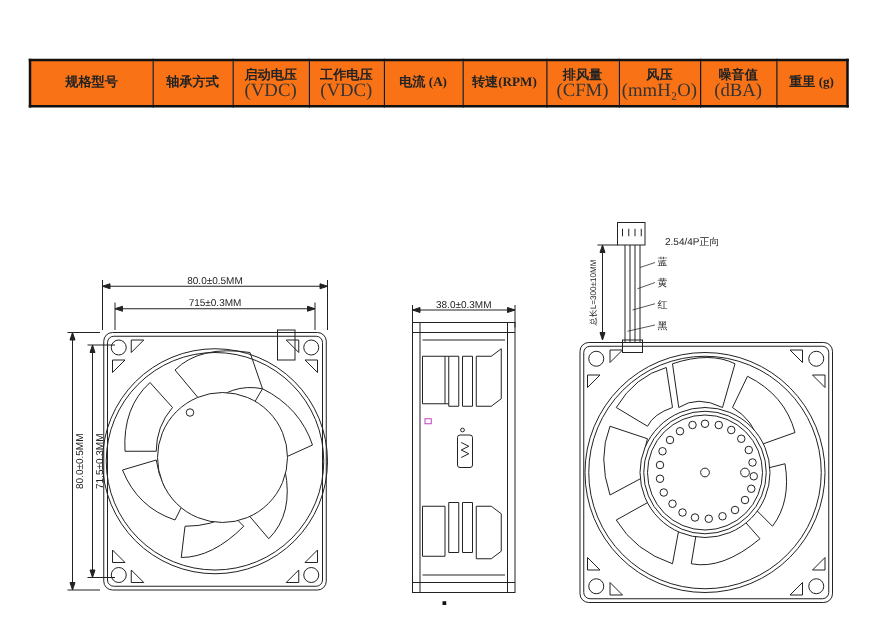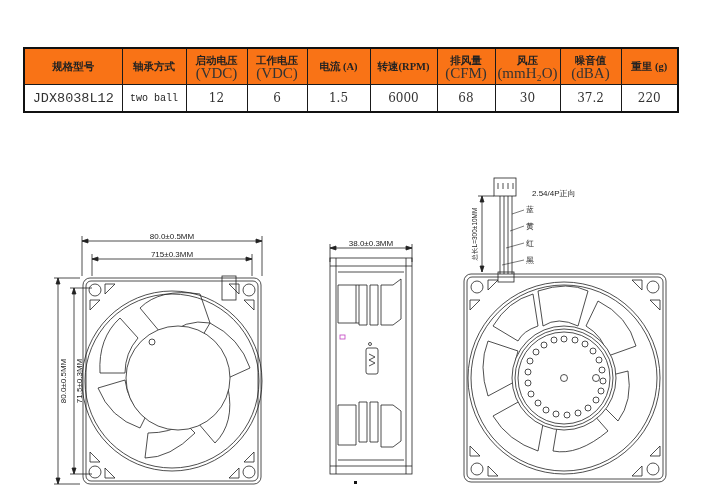--- a/index.html
+++ b/index.html
@@ -44,36 +44,24 @@
       <th><span>工作电压</span><span class="unit">(VDC)</span></th>
       <th><span>电流 (A)</span></th>
       <th><span>转速(RPM)</span></th>
       <th><span>排风量</span><span class="unit">(CFM)</span></th>
       <th><span>风压</span><span class="unit">(mmH₂O)</span></th>
       <th><span>噪音值</span><span class="unit">(dBA)</span></th>
       <th><span>重里 (g)</span></th>
     </tr>
   </thead>
   <tbody>
-    <tr>
-      <td class="model">JDX8038L12</td>
-      <td class="bearing">two ball</td>
-      <td>12</td>
-      <td>6</td>
-      <td>1.5</td>
-      <td>6000</td>
-      <td>68</td>
-      <td>30</td>
-      <td>37.2</td>
-      <td>220</td>
-    </tr>
   </tbody>
 </table>
 
-<div class="drawing" style="left:50px; top:228px;">
+<div class="drawing" style="left:50px; top:216px;">
   <svg width="240" height="262" viewBox="0 0 240 262" stroke="#222" fill="none" stroke-width="0.8">
 
     <line x1="32" y1="13" x2="212" y2="13"></line>
     <path d="M32 13 l6 -2 v4 z M212 13 l-6 -2 v4 z" fill="#222"></path>
     <line x1="32" y1="8" x2="32" y2="48"></line>
       <line x1="212" y1="8" x2="212" y2="48"></line>
     <text class="dim-label" x="122" y="11" text-anchor="middle" stroke="none">80.0±0.5MM</text>
     <line x1="42" y1="31" x2="202" y2="31"></line>
     <path d="M42 31 l6 -2 v4 z M202 31 l-6 -2 v4 z" fill="#222"></path>
     <line x1="42" y1="26" x2="42" y2="48"></line>

